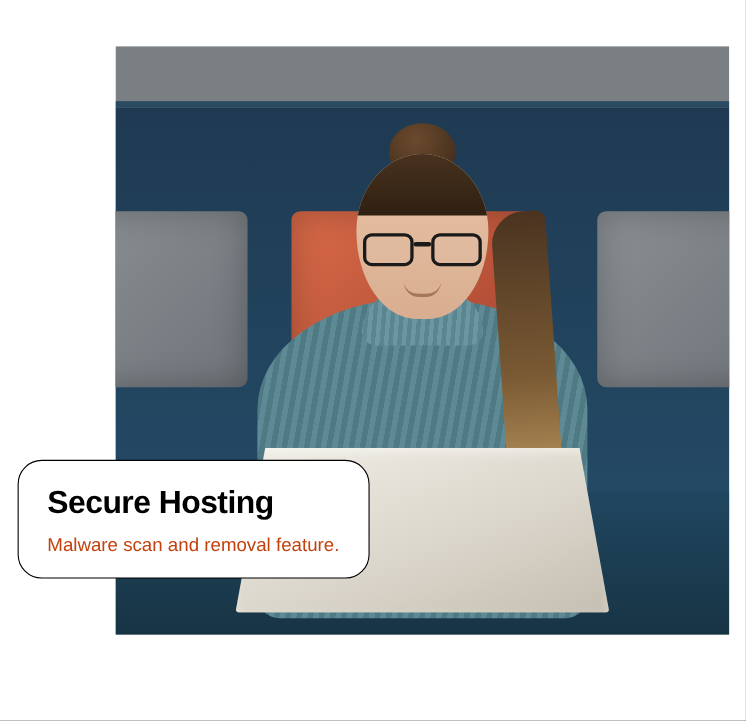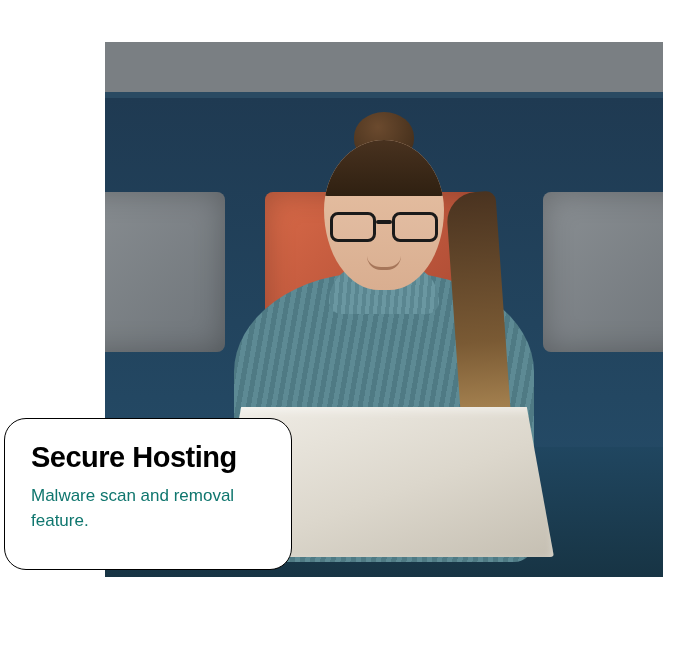--- a/index.html
+++ b/index.html
@@ -192,39 +192,39 @@
       width: 340px;
       height: 150px;
       background: linear-gradient(160deg, #f0ede6 0%, #dcd7cc 55%, #c5bfb2 100%);
       border-radius: 12px 12px 4px 4px;
       clip-path: polygon(8% 0, 92% 0, 100% 100%, 0 100%);
       box-shadow: inset 0 4px 10px rgba(255,255,255,0.5);
     }
     
     .info-card {
       position: absolute;
-      left: 4px;
+      left: 16px;
       top: 418px;
-      width: 288px;
+      width: 320px;
       background: #ffffff;
       border: 1.5px solid #000;
       border-radius: 22px;
-      padding: 22px 26px 36px 26px;
+      padding: 22px 26px 16px 26px;
     }
     .info-title {
       font-size: 29px;
       font-weight: 800;
       letter-spacing: -0.5px;
       color: #000;
       margin-bottom: 10px;
     }
     .info-desc {
       font-size: 17px;
       line-height: 1.45;
-      color: #0f766e;
+      color: #c2410c;
       font-weight: 400;
     }
   </style>
 </head>
 <body>
 
 <div class="hero-container" aria-label="Person wearing glasses and a teal ribbed sweater sitting on a blue sofa with grey and orange pillows, smiling while using a laptop">
   <div class="scene">
     <div class="sofa-back"></div>
     <div class="pillow left"></div>

